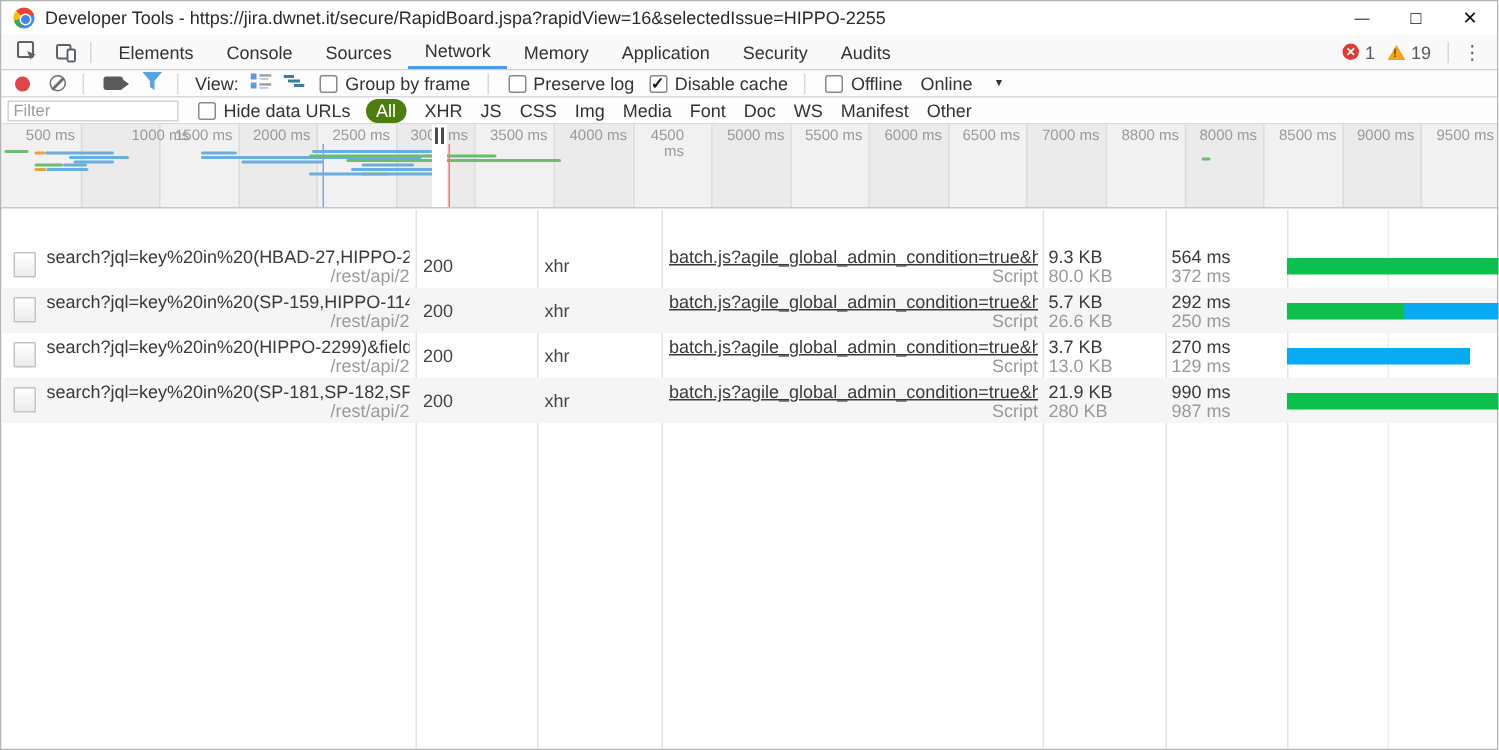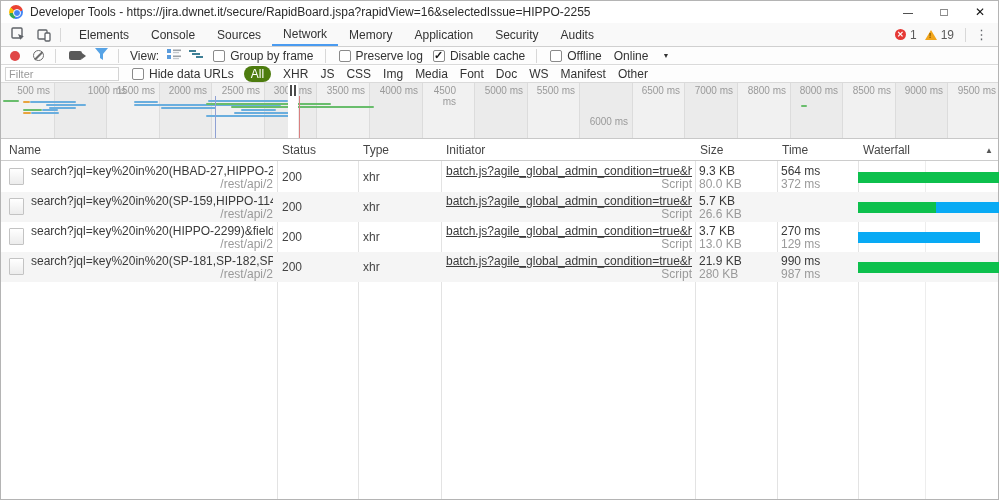--- a/index.html
+++ b/index.html
@@ -249,21 +249,21 @@
         <span class="tl-tick" style="left: 306px;">3500 ms</span>
         <div class="tl-grid" style="left: 421px;"></div>
         <span class="tl-tick" style="left: 359px;">4000 ms</span>
         <div class="tl-grid" style="left: 473px;"></div>
         <span class="tl-tick" style="left: 397px; padding-left: 25px;">4500 ms</span>
         <div class="tl-grid" style="left: 526px;"></div>
         <span class="tl-tick" style="left: 464px;">5000 ms</span>
         <div class="tl-grid" style="left: 578px;"></div>
         <span class="tl-tick" style="left: 516px;">5500 ms</span>
         <div class="tl-grid" style="left: 631px;"></div>
-        <span class="tl-tick" style="left: 569px; margin-top: 31px;">6000 ms</span>
+        <span class="tl-tick" style="left: 569px;">6000 ms</span>
         <div class="tl-grid" style="left: 683px;"></div>
         <span class="tl-tick" style="left: 621px;">6500 ms</span>
         <div class="tl-grid" style="left: 736px;"></div>
         <span class="tl-tick" style="left: 674px;">7000 ms</span>
         <div class="tl-grid" style="left: 789px;"></div>
         <span class="tl-tick" style="left: 727px;">8800 ms</span>
         <div class="tl-grid" style="left: 841px;"></div>
         <span class="tl-tick" style="left: 779px;">8000 ms</span>
         <div class="tl-grid" style="left: 894px;"></div>
         <span class="tl-tick" style="left: 832px;">8500 ms</span>
@@ -304,30 +304,20 @@
   <div class="grid">
 
     <div class="col-border" style="left:276px"></div>
     <div class="col-border" style="left:357px"></div>
     <div class="col-border" style="left:440px"></div>
     <div class="col-border" style="left:694px"></div>
     <div class="col-border" style="left:776px"></div>
     <div class="col-border" style="left:857px"></div>
     <div class="wf-grid" style="left:924px"></div>
 
-    <div class="ghead">
-      <span class="hcell" style="left:8px">Name</span>
-      <span class="hcell" style="left:281px">Status</span>
-      <span class="hcell" style="left:362px">Type</span>
-      <span class="hcell" style="left:445px">Initiator</span>
-      <span class="hcell" style="left:699px">Size</span>
-      <span class="hcell" style="left:781px">Time</span>
-      <span class="hcell" style="left:862px">Waterfall</span>
-      <span class="sort-arrow">▲</span>
-    </div>
 
     <div class="grow" style="top:22px">
       <div class="file-ico"></div>
       <div class="cell" style="left:30px; width:242px">
         <div class="l1">search?jql=key%20in%20(HBAD-27,HIPPO-2333,HIPPO-23......</div>
         <div class="l2">/rest/api/2</div>
       </div>
       <div class="cell mid" style="left:281px; width:72px">200</div>
       <div class="cell mid" style="left:362px; width:74px">xhr</div>
       <div class="cell" style="left:445px; width:246px">
@@ -356,20 +346,24 @@
       <div class="cell mid" style="left:281px; width:72px">200</div>
       <div class="cell mid" style="left:362px; width:74px">xhr</div>
       <div class="cell" style="left:445px; width:246px">
         <div class="l1"><span class="init-link">batch.js?agile_global_admin_condition=true&amp;hc-enabled=tru...</span></div>
         <div class="l2">Script</div>
       </div>
       <div class="cell ralign" style="left:698px; width:72px">
         <div class="l1">5.7 KB</div>
         <div class="l2">26.6 KB</div>
       </div>
+      <div class="cell ralign" style="left:780px; width:71px">
+        <div class="l1">292 ms</div>
+        <div class="l2">250 ms</div>
+      </div>
       <div class="wf-cell" style="left:857px; width:142px">
           <div class="wf-seg" style="left: 0px; width: 78px; background: rgb(13, 192, 77);"></div>
           <div class="wf-seg" style="left: 78px; width: 65px; background: rgb(8, 170, 244);"></div>
         </div>
     </div>
 
     <div class="grow" style="top:82px">
       <div class="file-ico"></div>
       <div class="cell" style="left:30px; width:242px">
         <div class="l1">search?jql=key%20in%20(HIPPO-2299)&amp;fields=&amp;maxResults...</div>

